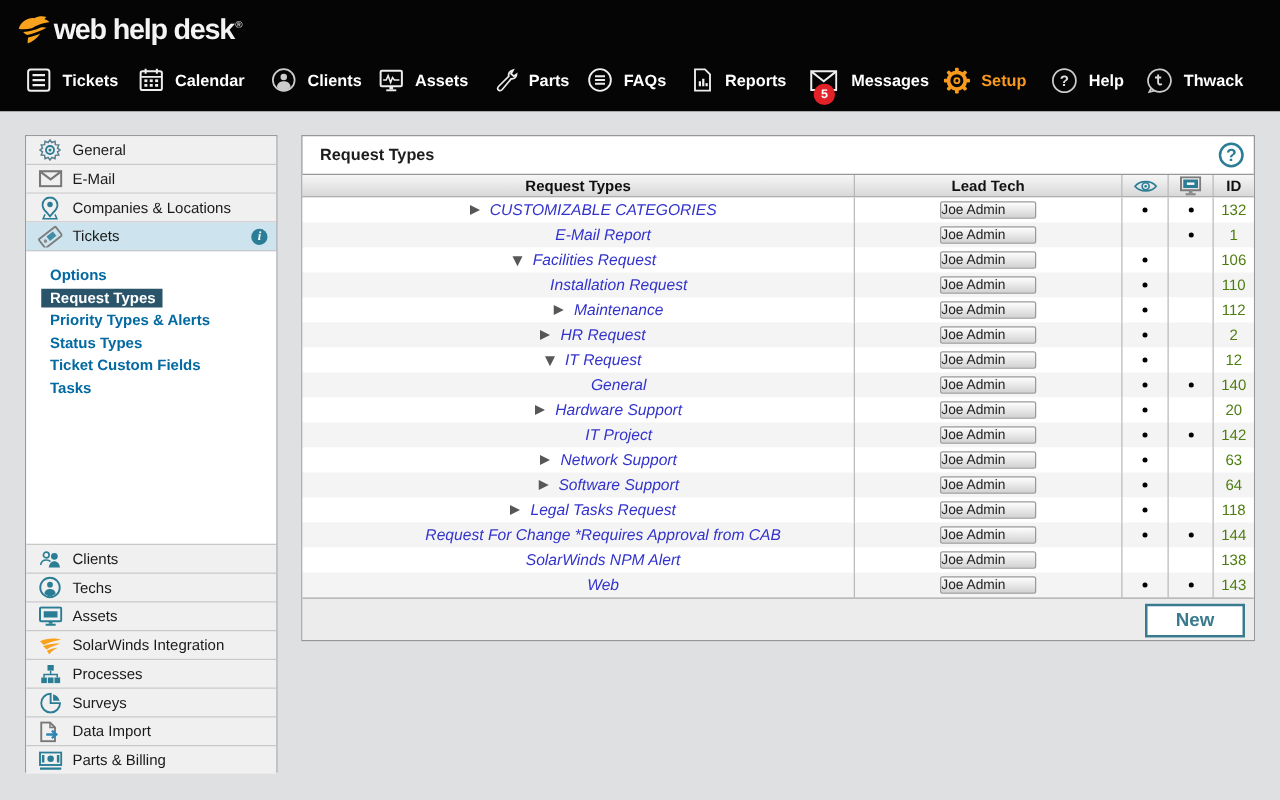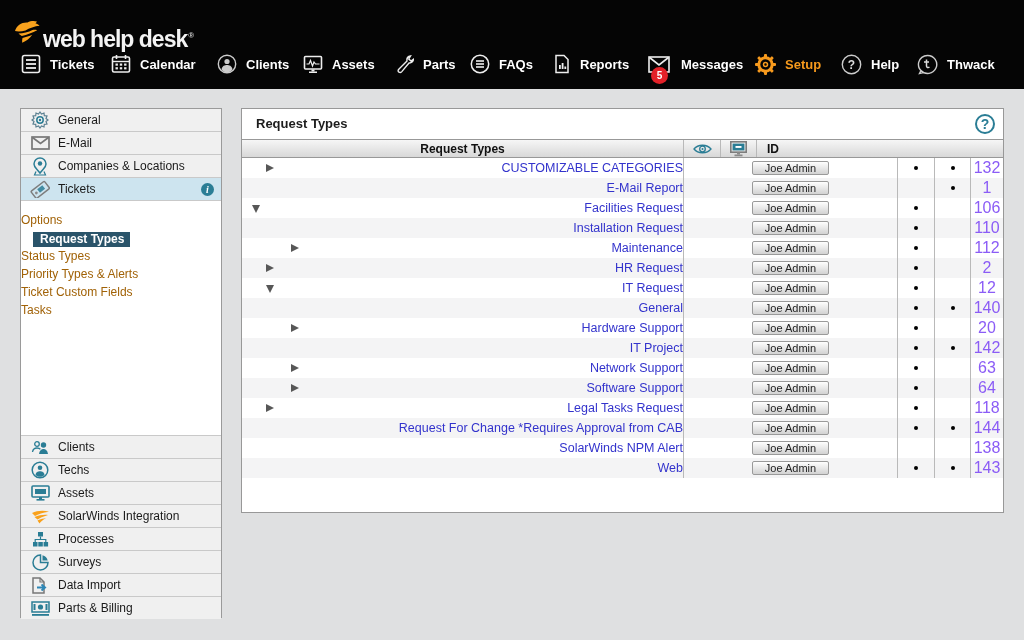--- a/index.html
+++ b/index.html
@@ -2,62 +2,62 @@
 <html><head>
 <meta charset="utf-8">
 <style>
 * { margin:0; padding:0; box-sizing:border-box; }
 html,body { width:1024px; height:640px; overflow:hidden; }
 body { background:#dfe0e1; font-family:"Liberation Sans", sans-serif; position:relative; }
 
 
 .topbar { position:absolute; left:0; top:0; width:1024px; height:89px; background:#050505; }
 .logo { position:absolute; left:14px; top:10px; display:flex; align-items:center; }
-.logo-text { color:#f4f4f4; font-size:23px; font-weight:bold; letter-spacing:-1px; margin-left:3px;margin-top:16px; }
+.logo-text { color:#f4f4f4; font-size:23px; font-weight:bold; letter-spacing:-1px; margin-left:3px; }
 .logo-sup { color:#ccc; font-size:8px; position:relative; top:-9px; left:1px; letter-spacing:0; }
 .nav-item { position:absolute; top:54px; height:20px; display:flex; align-items:center; color:#fff; font-size:13px; font-weight:bold; }
 .nav-item svg { display:block; }
 .nav-item .lbl { margin-left:9px; }
 .nav-item.orange { color:#f79a1d; }
 .badge { position:absolute; left:651px; top:67px; width:17px; height:17px; background:#e32128; border-radius:50%; color:#fff; font-size:10px; font-weight:bold; text-align:center; line-height:17px; }
 
 
 .sidebar { position:absolute; left:20px; top:108px; width:202px; height:510px; background:#fff; border:1px solid #9a9a9a; }
 .side-item { height:23px; border-bottom:1px solid #c9c9c9; background:#f0f0f0; display:flex; align-items:center; font-size:12px; color:#1a1a1a; position:relative; }
 .side-item .ic { width:20px; margin-left:9px; margin-right:8px; display:flex; justify-content:center; }
 .side-item.sel { background:#cde4ef; }
 .side-item.bt { border-bottom:none; border-top:1px solid #c9c9c9; }
 .info-dot { position:absolute; right:7px; top:5px; width:13px; height:13px; background:#2a7d95; border-radius:50%; color:#fff; font-size:10px; font-weight:bold; text-align:center; line-height:13px; font-family:"Liberation Serif",serif; font-style:italic; }
 .submenu { background:#fff; padding-top:10px; height:234px; }
-.submenu .smi { height:18px; line-height:18px; font-size:12px; color:#a16207; }
+.submenu .smi { height:18px; line-height:18px; padding-left:19px; font-size:12px; color:#0369a1;font-weight:bold; }
 .submenu .smi.sel { display:inline-block; height:15px; line-height:15px; background:#2a546a; color:#fff; font-weight:bold; padding:0 6px 0 7px; margin-left:12px; margin-top:2px; margin-bottom:1px; }
 .smrow { height:18px; }
 
 
 .panel { position:absolute; left:241px; top:108px; width:763px; height:405px; background:#fff; border:1px solid #989898; }
 .ptitle { height:30px; line-height:30px; font-size:13px; font-weight:bold; color:#1c1c1c; padding-left:14px; position:relative; }
 .help-circ { position:absolute; right:8px; top:5px; width:20px; height:20px; border:2px solid #2a7d95; border-radius:50%; color:#2a7d95; font-size:14px; font-weight:bold; text-align:center; line-height:16px; }
 .thead { height:19px; border-top:1px solid #989898; border-bottom:1px solid #989898; background:linear-gradient(#f6f6f6,#d8d8d8); display:flex; font-size:12px; font-weight:bold; color:#111; }
 .thead .c { display:flex; align-items:center; justify-content:center; }
 .col1 { width:441px; }
 .col2 { width:214px; border-left:1px solid #b9b9b9; }
 .col3 { width:37px;  border-left:1px solid #b9b9b9; }
 .col4 { width:36px;  border-left:1px solid #b9b9b9; }
 .col5 { width:33px;  border-left:1px solid #b9b9b9; }
 .row { height:20px; display:flex; background:#fff; }
 .row.alt { background:#f4f4f5; }
 .row .c { display:flex; align-items:center; justify-content:center; height:20px; }
-.row .c.name { justify-content:space-between; }
+.row .c.name { justify-content:center;font-style:italic; }
 .arr { display:flex; align-items:center; width:16px; flex:0 0 16px; height:20px; }
 .arr-r { display:block; width:0; height:0; border-left:8px solid #575757; border-top:4.5px solid transparent; border-bottom:4.5px solid transparent; }
 .arr-d { display:block; width:0; height:0; border-top:8px solid #575757; border-left:4.5px solid transparent; border-right:4.5px solid transparent; margin-top:1px; }
 a.lnk { color:#3333cc; text-decoration:none; font-size:12.5px; white-space:nowrap; }
-.btn { width:77px; height:14px; background:linear-gradient(#fefefe,#d2d2d2); border:1px solid #9a9a9a; border-radius:2px; font-size:11px; color:#222; text-align:center; line-height:12px; }
+.btn { width:77px; height:14px; background:linear-gradient(#fefefe,#d2d2d2); border:1px solid #9a9a9a; border-radius:2px; font-size:11px; color:#222; line-height:12px; }
 .dot { width:4px; height:4px; background:#000; border-radius:50%; }
-.idtx { color:#8b5cf6; font-size:16px; }
+.idtx { color:#4d7c0f; font-size:12px; }
 .pfoot { height:34px; background:#ececec; border-top:1px solid #a8a8a8; position:relative; }
 .newbtn { position:absolute; right:7px; top:4px; width:80px; height:27px; background:#fff; border:2px solid #3a7a8e; color:#3a7a8e; font-size:15px; font-weight:bold; text-align:center; line-height:24px; }
 </style>
 </head>
 <body>
 
 <div class="topbar">
   <div class="logo">
     <svg width="26" height="25" viewBox="0 0 26 25">
       <path d="M1 12 C2.5 6.5 8 3 13.5 3.5 C16.5 2 20 1.6 23 2.6 L21.5 4.4 C23.5 4.8 24.8 5.6 25.5 6.8 C21 7.2 15 9.2 11.5 11.6 C7.5 12.6 3.5 12.8 1 12 Z" fill="#f9a21d"></path>
@@ -209,22 +209,22 @@
             <rect x="1.5" y="5.5" width="17" height="9" rx="1" fill="none" stroke="#7d7d7d" stroke-width="1.5"></rect>
             <circle cx="5" cy="10" r="1.4" fill="#8a8a8a"></circle>
             <rect x="8" y="7.5" width="6.5" height="4.5" fill="#2a7d95" opacity="0.85"></rect>
           </g>
         </svg>
   </span>Tickets<span class="info-dot">i</span></div>
 
   <div class="submenu">
     <div class="smi">Options</div>
     <div class="smrow"><span class="smi sel">Request Types</span></div>
+    <div class="smi">Priority Types &amp; Alerts</div>
     <div class="smi">Status Types</div>
-    <div class="smi">Priority Types &amp; Alerts</div>
     <div class="smi">Ticket Custom Fields</div>
     <div class="smi">Tasks</div>
   </div>
 
   <div class="side-item bt"><span class="ic">
     <svg width="19" height="15" viewBox="0 0 19 15">
           <circle cx="6" cy="4" r="2.3" fill="none" stroke="#2a7d95" stroke-width="1.3"></circle>
           <path d="M1.5 12 C2 8.7 4.5 8 6 8 C7 8 8.5 8.3 9.4 9.3" fill="none" stroke="#2a7d95" stroke-width="1.3"></path>
           <circle cx="12.5" cy="5" r="2.7" fill="#2a7d95"></circle>
           <path d="M8 14 C8.5 10 11 9 12.5 9 C14 9 16.5 10 17 14 Z" fill="#2a7d95"></path>
@@ -282,20 +282,21 @@
           <rect x="14.5" y="3" width="2" height="6" fill="#2a7d95"></rect>
           <rect x="1" y="13" width="17" height="1.8" fill="#2a7d95"></rect>
         </svg>
   </span>Parts &amp; Billing</div>
 </div>
 
 <div class="panel">
   <div class="ptitle">Request Types<span class="help-circ">?</span></div>
   <div class="thead">
     <div class="c col1">Request Types</div>
+    <div class="c col2">Lead Tech</div>
     <div class="c col3">
         <svg width="19" height="12" viewBox="0 0 19 12">
           <path d="M1 6 C5 1 14 1 18 6 C14 11 5 11 1 6 Z" fill="none" stroke="#2a7d95" stroke-width="1.3"></path>
           <circle cx="9.5" cy="6" r="2.8" fill="none" stroke="#2a7d95" stroke-width="1.3"></circle>
           <circle cx="9.5" cy="6" r="1" fill="#2a7d95"></circle>
         </svg>
       </div>
     <div class="c col4">
         <svg width="17" height="16" viewBox="0 0 17 16">
           <rect x="0.8" y="0.8" width="15.4" height="10.4" fill="none" stroke="#7d7d7d" stroke-width="1.6"></rect>
@@ -584,13 +585,16 @@
           <span class="dot"></span>
         </div>
         <div class="c col4">
           <span class="dot"></span>
         </div>
         <div class="c col5">
           <span class="idtx">143</span>
         </div>
       </div>
 </div>
+  <div class="pfoot">
+      <div class="newbtn">New</div>
+    </div>
 </div>
 
 </body></html>

